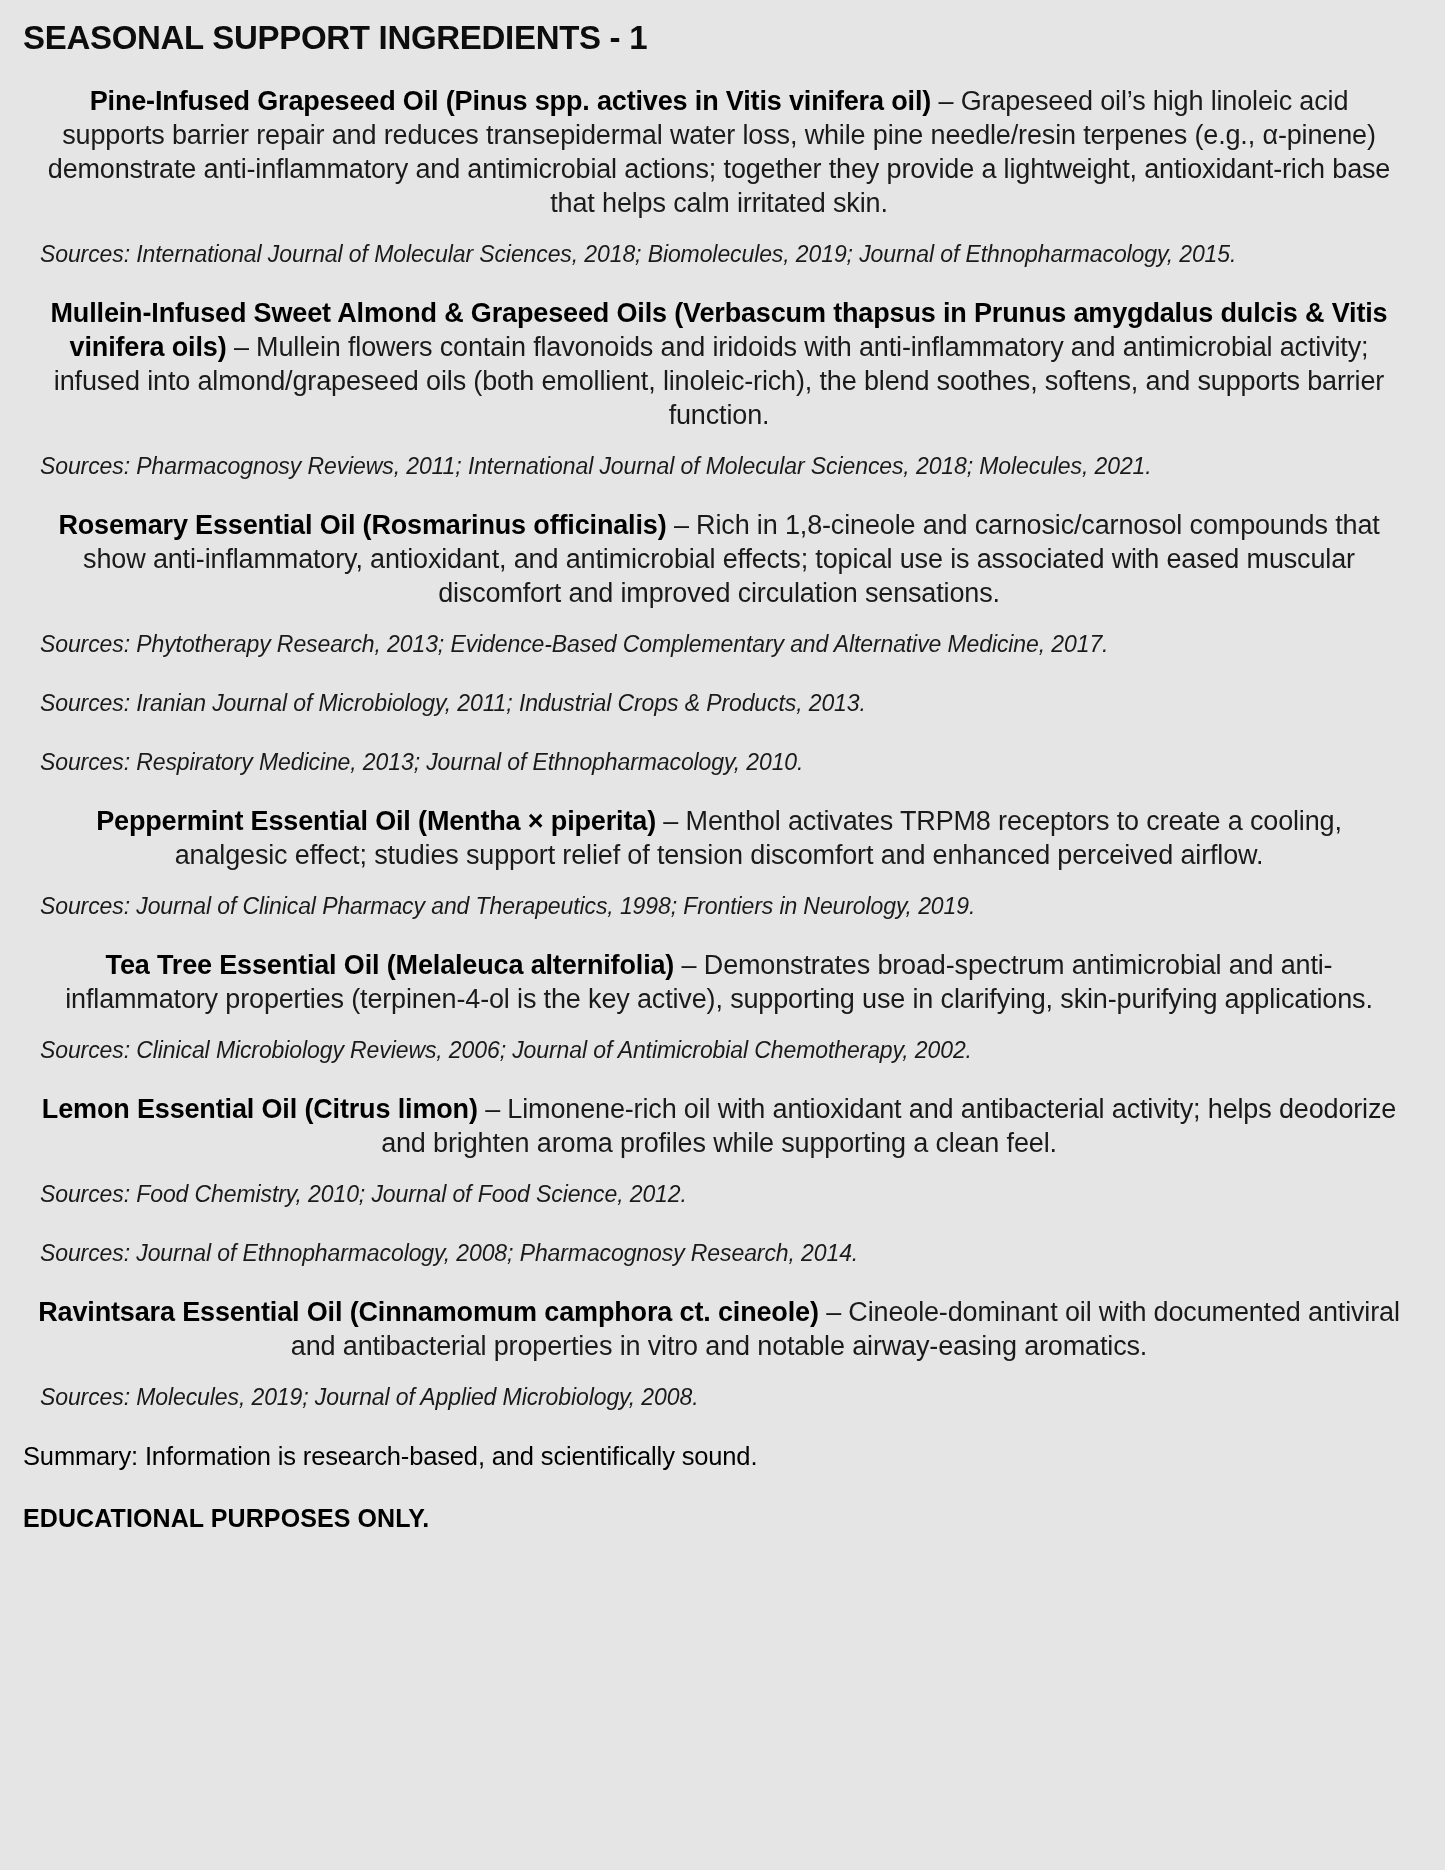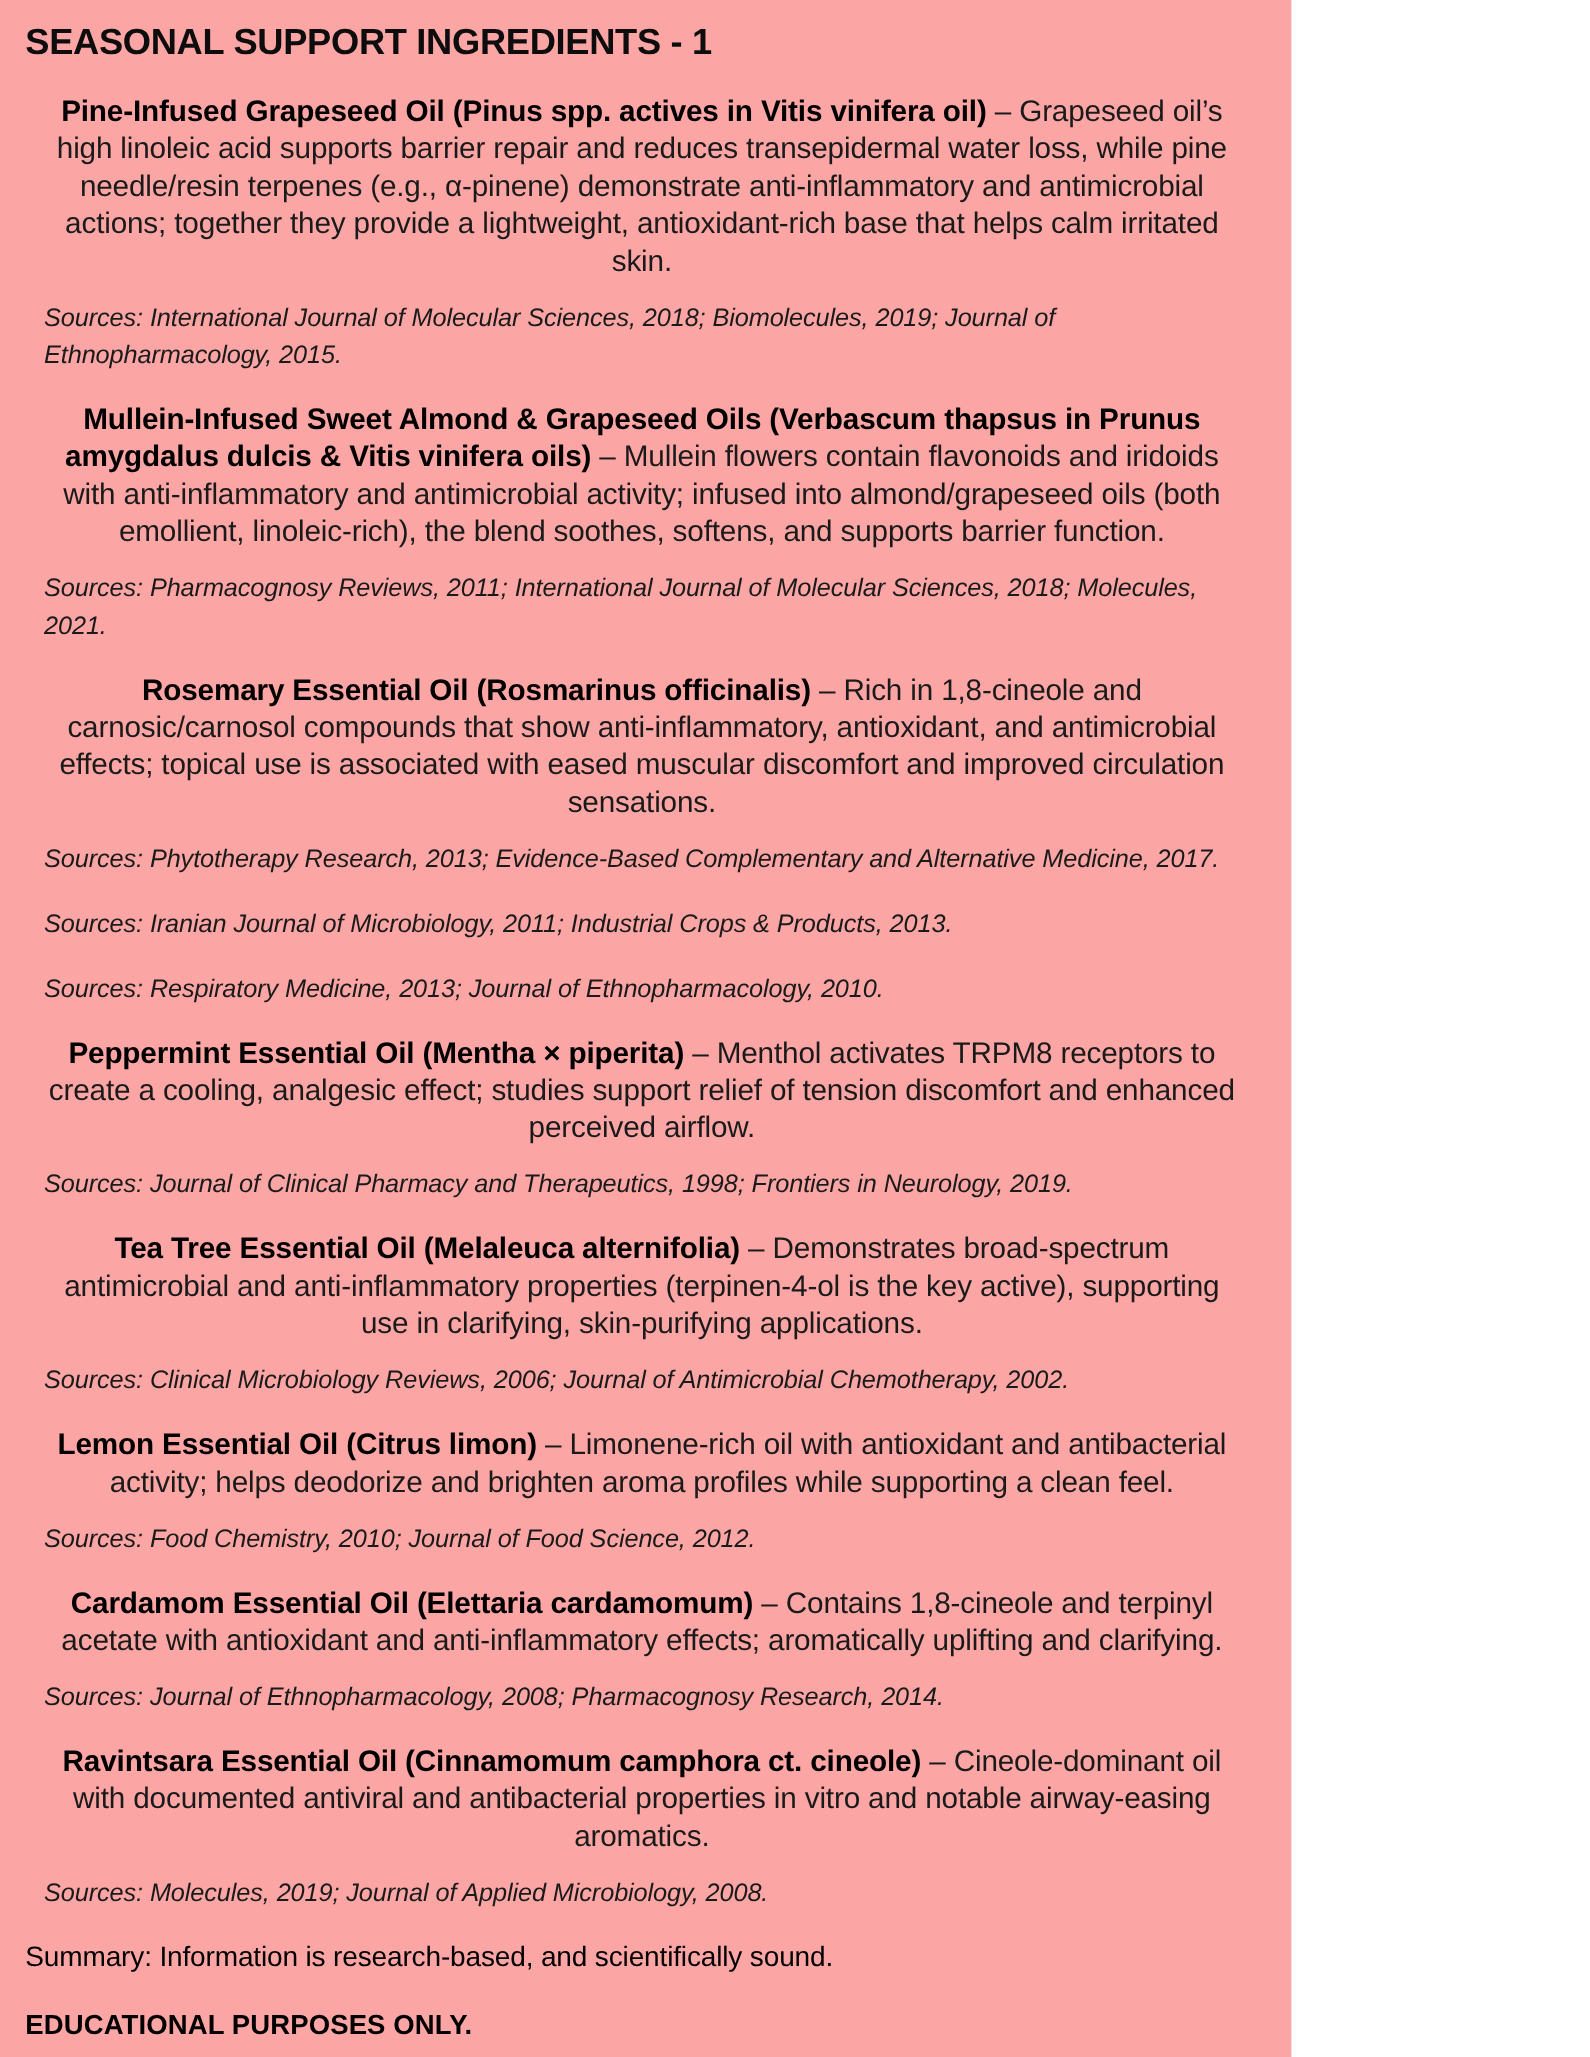--- a/index.html
+++ b/index.html
@@ -9,23 +9,23 @@
     background: #ffffff;
   }
   body {
     width: 1445px;
     height: 1870px;
     font-family: "Liberation Sans", sans-serif;
     color: #000000;
     overflow: hidden;
   }
   .page {
-    width: 1174px;
+    width: 1445px;
     min-height: 1870px;
-    background: #fca5a5;
+    background: #e5e5e5;
     padding: 17px 30px 0 23px;
   }
   .doc-title {
     font-size: 33px;
     font-weight: bold;
     letter-spacing: -0.3px;
     line-height: 1.25;
     margin: 0 0 26px 0;
     color: #0d0d0d;
     white-space: nowrap;
@@ -129,24 +129,20 @@
 
     <section class="entry">
       <p class="entry-body">
         <span class="entry-name">Lemon Essential Oil (Citrus limon)</span>
         <span>– Limonene-rich oil with antioxidant and antibacterial activity; helps deodorize and brighten aroma profiles while supporting a clean feel.</span>
       </p>
       <p class="entry-sources">Sources: Food Chemistry, 2010; Journal of Food Science, 2012.</p>
     </section>
 
     <section class="entry">
-      <p class="entry-body">
-        <span class="entry-name">Cardamom Essential Oil (Elettaria cardamomum)</span>
-        <span>– Contains 1,8-cineole and terpinyl acetate with antioxidant and anti-inflammatory effects; aromatically uplifting and clarifying.</span>
-      </p>
       <p class="entry-sources">Sources: Journal of Ethnopharmacology, 2008; Pharmacognosy Research, 2014.</p>
     </section>
 
     <section class="entry">
       <p class="entry-body">
         <span class="entry-name">Ravintsara Essential Oil (Cinnamomum camphora ct. cineole)</span>
         <span>– Cineole-dominant oil with documented antiviral and antibacterial properties in vitro and notable airway-easing aromatics.</span>
       </p>
       <p class="entry-sources">Sources: Molecules, 2019; Journal of Applied Microbiology, 2008.</p>
     </section>

